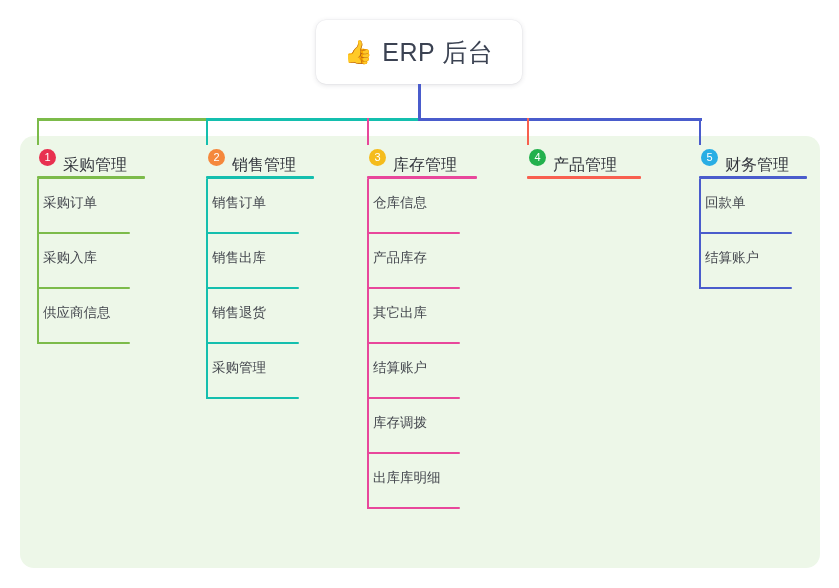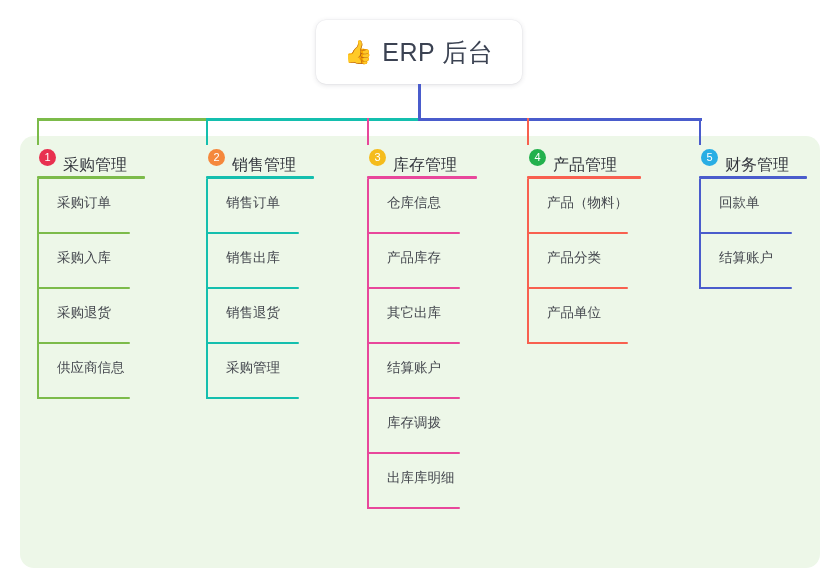--- a/index.html
+++ b/index.html
@@ -116,21 +116,21 @@
   }
   .item-stem {
     position: absolute;
     left: 0;
     top: 0;
     width: 2px;
     height: 55px;
   }
   .item-label {
     position: absolute;
-    left: 20px;
+    left: 6px;
     top: 15px;
     font-size: 13.5px;
     color: #44474e;
     white-space: nowrap;
   }
   .item-rule {
     position: absolute;
     left: 1px;
     bottom: 0;
     height: 2px;
@@ -177,25 +177,20 @@
             <div class="item-label">采购订单</div>
             <div class="item-rule" style="background: rgb(124, 187, 74); width: 92px;"></div>
           </div>
           <div class="item">
             <div class="item-stem" style="background: rgb(124, 187, 74);"></div>
             <div class="item-label">采购入库</div>
             <div class="item-rule" style="background: rgb(124, 187, 74); width: 92px;"></div>
           </div>
           <div class="item">
             <div class="item-stem" style="background: rgb(124, 187, 74);"></div>
-            <div class="item-label">采购退货</div>
-            <div class="item-rule" style="background: rgb(124, 187, 74); width: 92px;"></div>
-          </div>
-          <div class="item">
-            <div class="item-stem" style="background: rgb(124, 187, 74);"></div>
             <div class="item-label">供应商信息</div>
             <div class="item-rule" style="background: rgb(124, 187, 74); width: 92px;"></div>
           </div>
         </div>
       </div>
       <div class="column" style="left: 206px;">
         <div class="col-head">
           <span class="badge" style="background: rgb(245, 136, 60);">2</span>
           <span class="col-title">销售管理</span>
         </div>
@@ -261,37 +256,20 @@
             <div class="item-rule" style="background: rgb(232, 71, 155); width: 92px;"></div>
           </div>
         </div>
       </div>
       <div class="column" style="left: 527px;">
         <div class="col-head">
           <span class="badge" style="background: rgb(35, 177, 77);">4</span>
           <span class="col-title">产品管理</span>
         </div>
         <div class="head-rule" style="background: rgb(248, 96, 79); width: 114px;"></div>
-        <div class="items">
-          <div class="item">
-            <div class="item-stem" style="background: rgb(248, 96, 79);"></div>
-            <div class="item-label">产品（物料）</div>
-            <div class="item-rule" style="background: rgb(248, 96, 79); width: 100px;"></div>
-          </div>
-          <div class="item">
-            <div class="item-stem" style="background: rgb(248, 96, 79);"></div>
-            <div class="item-label">产品分类</div>
-            <div class="item-rule" style="background: rgb(248, 96, 79); width: 100px;"></div>
-          </div>
-          <div class="item">
-            <div class="item-stem" style="background: rgb(248, 96, 79);"></div>
-            <div class="item-label">产品单位</div>
-            <div class="item-rule" style="background: rgb(248, 96, 79); width: 100px;"></div>
-          </div>
-        </div>
       </div>
       <div class="column" style="left: 699px;">
         <div class="col-head">
           <span class="badge" style="background: rgb(41, 174, 228);">5</span>
           <span class="col-title">财务管理</span>
         </div>
         <div class="head-rule" style="background: rgb(74, 92, 204); width: 108px;"></div>
         <div class="items">
           <div class="item">
             <div class="item-stem" style="background: rgb(74, 92, 204);"></div>

